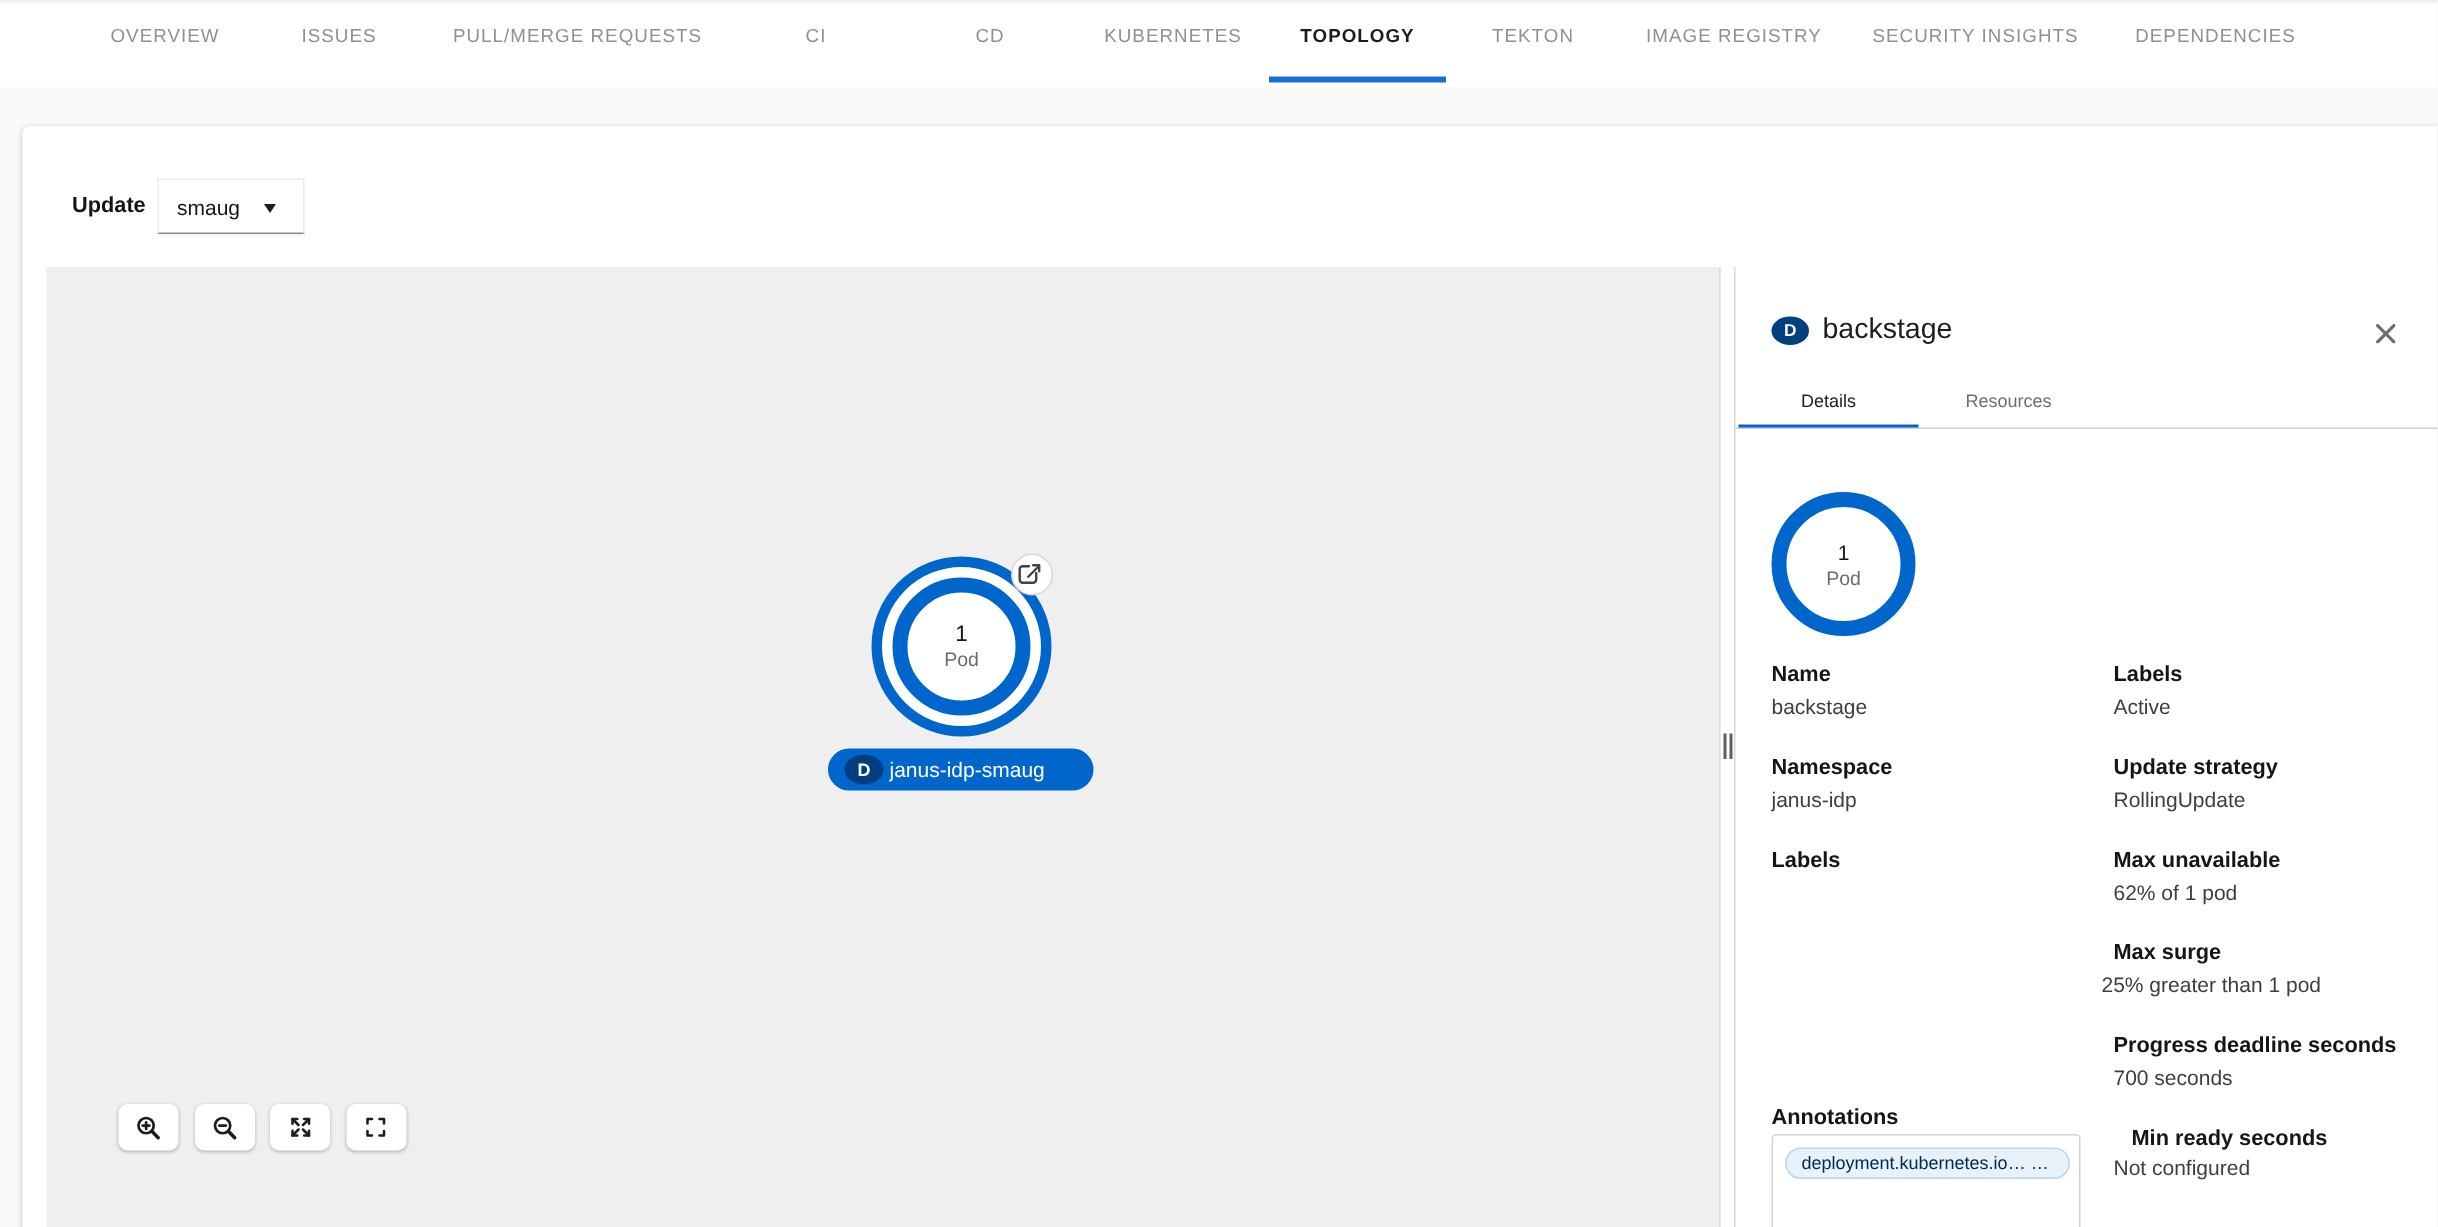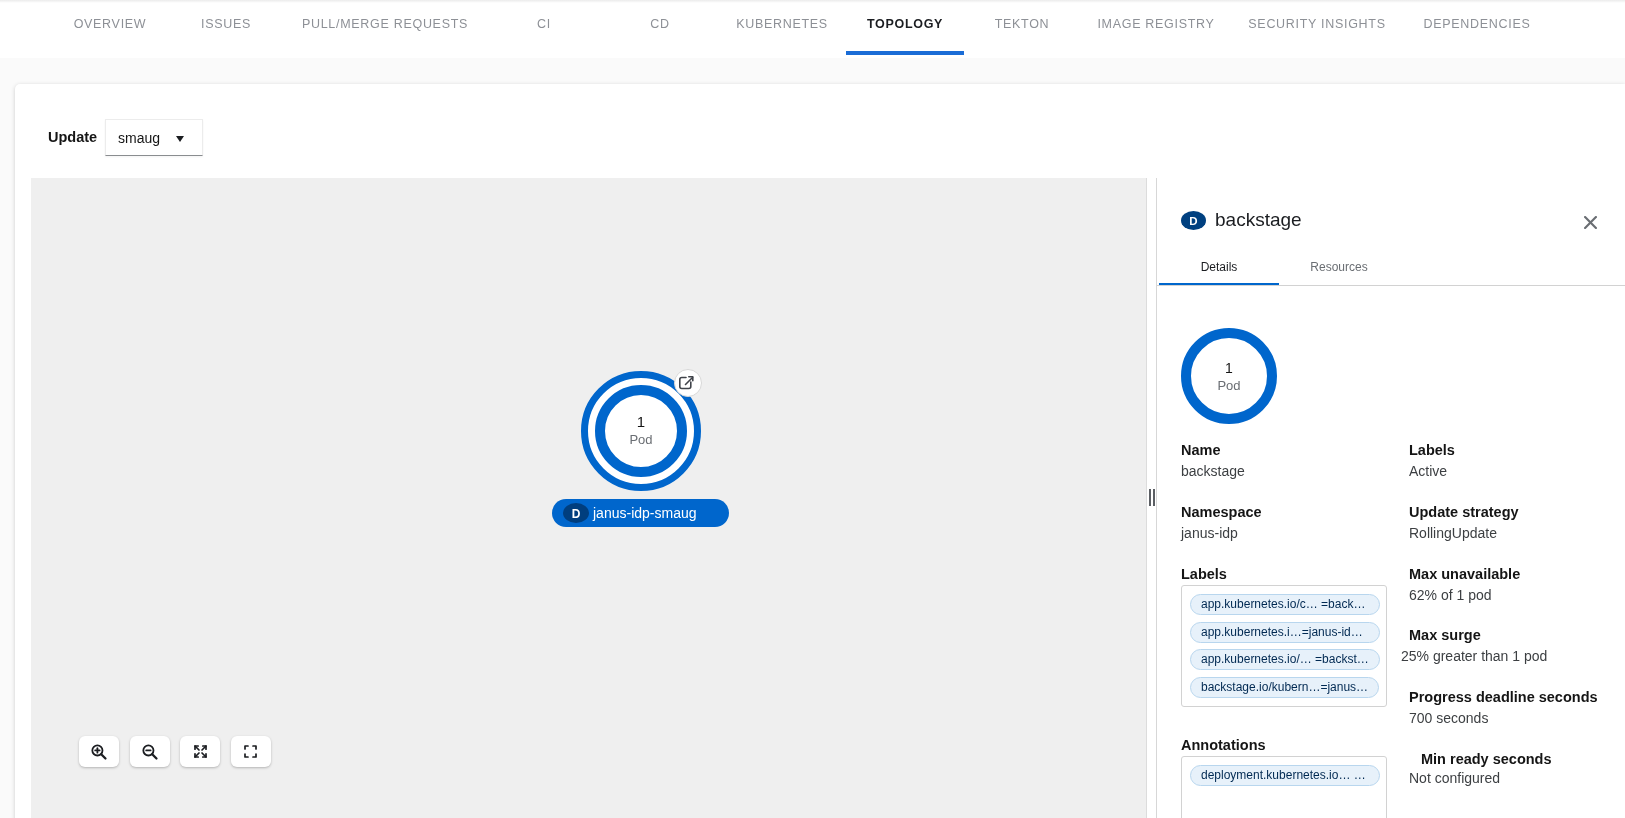--- a/index.html
+++ b/index.html
@@ -214,26 +214,20 @@
       <circle cx="55" cy="55" r="43" fill="#ffffff" stroke="#0066cc" stroke-width="10"></circle>
       <text x="55" y="52" text-anchor="middle" font-size="14" fill="#151515">1</text>
       <text x="55" y="69" text-anchor="middle" font-size="13" fill="#6a6e73">Pod</text>
     </svg>
 
     <span class="dt" style="left:24px;top:264px">Name</span>
     <span class="dd" style="left:24px;top:285px">backstage</span>
     <span class="dt" style="left:24px;top:326px">Namespace</span>
     <span class="dd" style="left:24px;top:347px">janus-idp</span>
     <span class="dt" style="left:24px;top:388px">Labels</span>
-    <div class="chips-box" style="left:24px;top:407px">
-      <span class="chip">app.kubernetes.io/c… =backs…</span>
-      <span class="chip">app.kubernetes.i…=janus-idp…</span>
-      <span class="chip">app.kubernetes.io/… =backst…</span>
-      <span class="chip">backstage.io/kubern…=janus…</span>
-    </div>
     <span class="dt" style="left:24px;top:559px">Annotations</span>
     <div class="chips-box" style="left:24px;top:578px;height:70px">
       <span class="chip">deployment.kubernetes.io… =8…</span>
     </div>
 
     <span class="dt" style="left:252px;top:264px">Labels</span>
     <span class="dd" style="left:252px;top:285px">Active</span>
     <span class="dt" style="left:252px;top:326px">Update strategy</span>
     <span class="dd" style="left:252px;top:347px">RollingUpdate</span>
     <span class="dt" style="left:252px;top:388px">Max unavailable</span>

